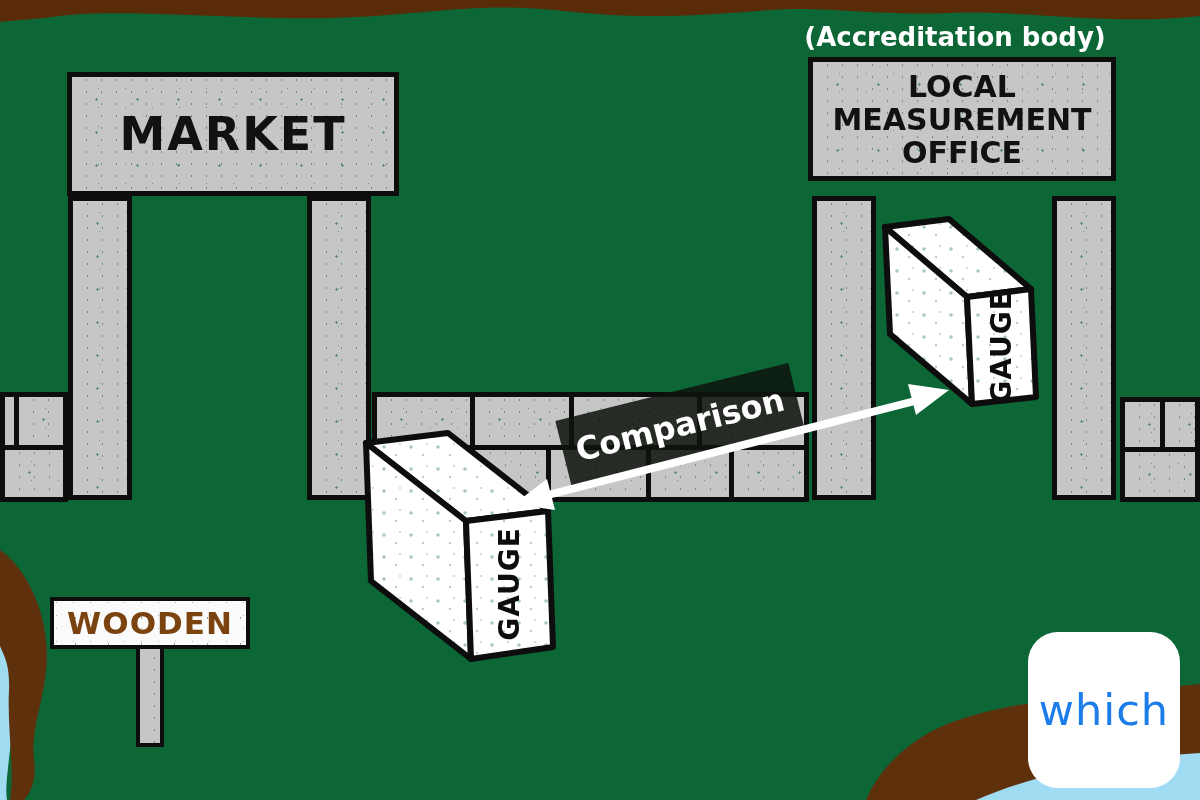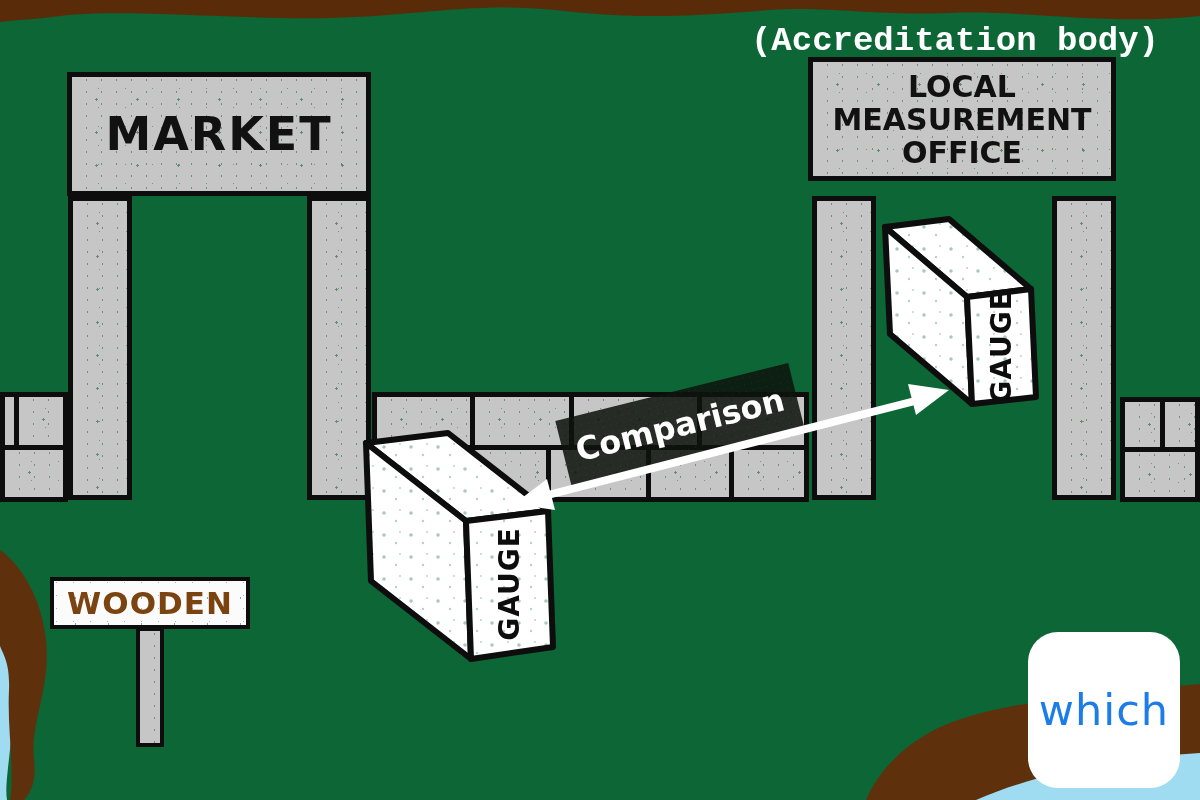--- a/index.html
+++ b/index.html
@@ -21,38 +21,39 @@
     background-size:41px 33px, 27px 19px, 15px 12px;
     background-position:4px 6px, 13px 2px, 7px 9px;
   }
   .paper{
     background-color:#fbfbfb;
     background-image:
       radial-gradient(circle 1.8px, rgba(12,95,48,.5) 55%, transparent 62%),
       radial-gradient(circle 1px, rgba(12,95,48,.4) 55%, transparent 70%);
     background-size:33px 26px, 17px 13px;
     background-position:5px 4px, 11px 8px;
+    margin-top:20px;
   }
 
   
   .wall{position:absolute;background:#0d0d0d;border:5px solid #0d0d0d;box-sizing:border-box;
         display:flex;flex-direction:column;gap:5px;}
   .wall .row{display:flex;gap:5px;flex:1;}
   .wall .block{flex:1;}
 
   
   .lintel{position:absolute;border:5px solid #0d0d0d;box-sizing:border-box;
           display:flex;align-items:center;justify-content:center;flex-direction:column;}
   .pillar{position:absolute;border:5px solid #0d0d0d;box-sizing:border-box;}
   .market-title{font-size:46px;font-weight:800;letter-spacing:2px;color:#111;}
   .office-line{font-size:30px;line-height:33px;font-weight:800;color:#111;text-align:center;}
 
   .accreditation{
     position:absolute;left:740px;top:22px;width:430px;text-align:center;
-    color:#ffffff;font-size:34px;font-weight:800;font-family:Liberation Mono, monospace;
+    color:#ffffff;font-size:26px;font-weight:800;
   }
 
   
   .banner{
     position:absolute;left:560px;top:391px;width:240px;height:68px;
     background:rgba(14,19,13,.87);
     background-image:radial-gradient(circle 1px, rgba(255,255,255,.07) 50%, transparent 60%);
     background-size:7px 7px;
     transform:rotate(-14deg);
     display:flex;align-items:center;justify-content:center;
@@ -130,21 +131,21 @@
   <div class="wall z1" style="left:1120px;top:397px;width:80px;height:105px">
     <div class="row">
       <div class="block stone" style="flex-grow:1.2"></div>
       <div class="block stone" style="flex-grow:1"></div>
     </div>
     <div class="row">
       <div class="block stone"></div>
     </div>
   </div>
 
-  <div class="lintel stone z2" style="left:67px;top:72px;width:304px;height:124px">
+  <div class="lintel stone z2" style="left:67px;top:72px;width:332px;height:124px">
     <span class="market-title">MARKET</span>
   </div>
   <div class="pillar stone z2" style="left:68px;top:196px;width:64px;height:304px"></div>
   <div class="pillar stone z2" style="left:307px;top:196px;width:64px;height:304px"></div>
 
   <div class="accreditation z2">(Accreditation body)</div>
   <div class="lintel stone z2" style="left:808px;top:57px;width:308px;height:124px">
     <span class="office-line">LOCAL</span>
     <span class="office-line">MEASUREMENT</span>
     <span class="office-line">OFFICE</span>

